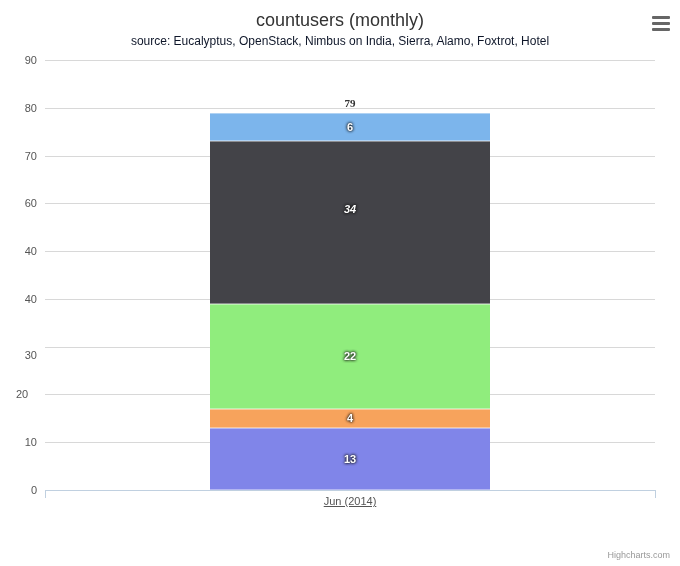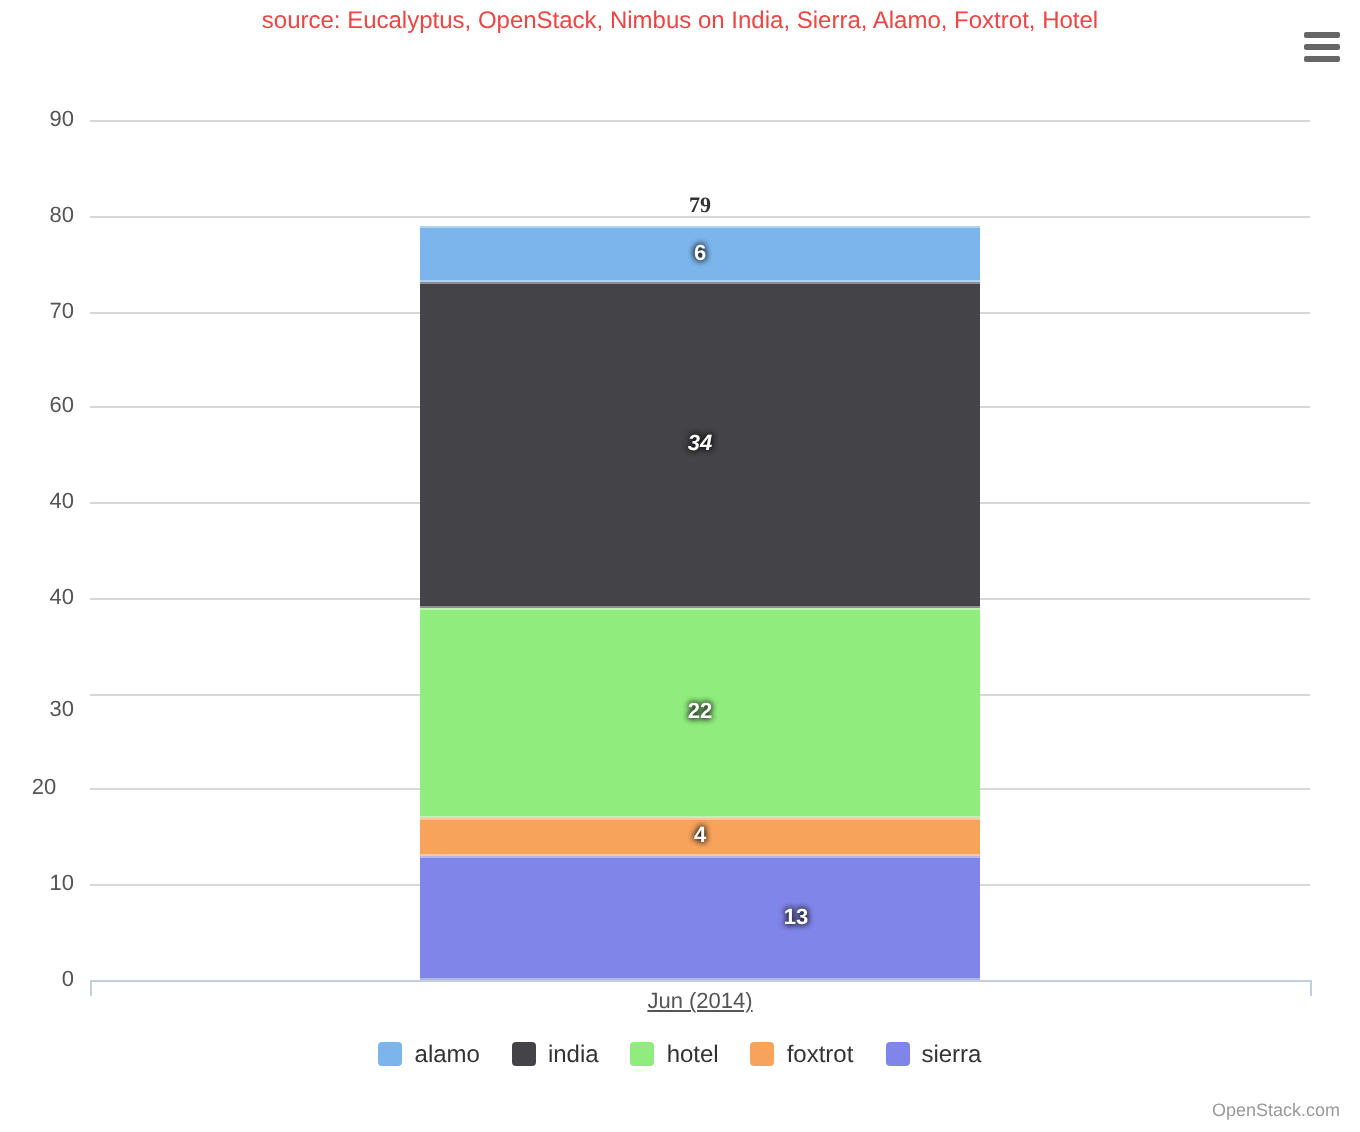--- a/index.html
+++ b/index.html
@@ -4,21 +4,21 @@
 <style>
   html, body {
     margin: 0; padding: 0;
     width: 680px; height: 566px;
     background: #fff;
     font-family: "Lucida Grande", "Lucida Sans Unicode", Arial, Helvetica, sans-serif;
     color: #333;
   }
   .chart-wrap { position: relative; width: 680px; height: 566px; box-sizing: border-box; }
   .title { text-align: center; font-size: 18px; color: #333; padding-top: 10px; font-weight: 400; }
-  .subtitle { text-align: center; font-size: 12px; color: #ef4444; padding-top: 3px; }
+  .subtitle { text-align: center; font-size: 12px; color: #0f172a; padding-top: 3px; }
   .burger {
     position: absolute; right: 10px; top: 12px; width: 24px; height: 22px;
     display: flex; flex-direction: column; justify-content: center; gap: 3px;
     cursor: pointer;
   }
   .burger div { height: 3px; background: #666; border-radius: 1px; width: 18px; margin-left: auto; }
   .plot-area {
     position: absolute; left: 45px; top: 60px; width: 610px; height: 430px;
     border: 1px solid #c0c0c0; border-top: none; border-right: none; border-bottom: none; border-left: none;
   }
@@ -60,20 +60,21 @@
   .swatch { width: 12px; height: 12px; border-radius: 2px; display: inline-block; }
   .credit {
     position: absolute; right: 10px; bottom: 6px; font-size: 9px; color: #999;
   }
 </style>
 </head>
 <body>
 
 <div class="chart-wrap">
 
+  <div class="title">countusers (monthly)</div>
   <div class="subtitle">source: Eucalyptus, OpenStack, Nimbus on India, Sierra, Alamo, Foxtrot, Hotel</div>
 
   <div class="burger" title="Chart context menu">
     <div></div>
       <div></div>
       <div></div>
   </div>
 
   <div class="plot-area" id="plot">
       <div class="gridline" style="top: 430px;"></div>
@@ -95,44 +96,28 @@
       <div class="gridline" style="top: 47.7778px;"></div>
       <div class="yaxis-label" style="top: 47.7778px;">80</div>
       <div class="gridline" style="top: 0px;"></div>
       <div class="yaxis-label" style="top: 0px;">90</div>
       <div class="axisline"></div>
       <div class="tickmark" style="left: 0px;"></div>
       <div class="tickmark" style="left: 610px;"></div>
       <div class="xaxis-label" style="left: 305px; text-decoration: underline;">Jun (2014)</div>
       <div class="bar-stack" style="left: 165px; width: 280px;">
         <div class="segment" style="top: 367.889px; height: 62.1111px; background: rgb(128, 133, 233);"></div>
-        <div class="seg-label" style="top: 398.944px; padding-left: 48px;">13</div>
+        <div class="seg-label" style="top: 398.944px;">13</div>
         <div class="segment" style="top: 348.778px; height: 19.1111px; background: rgb(247, 163, 92);"></div>
         <div class="seg-label" style="top: 358.333px;">4</div>
         <div class="segment" style="top: 243.667px; height: 105.111px; background: rgb(144, 237, 125);"></div>
         <div class="seg-label" style="top: 296.222px;">22</div>
         <div class="segment" style="top: 81.2222px; height: 162.444px; background: rgb(67, 67, 72);"></div>
-        <div class="seg-label" style="top: 162px; font-style: italic;">34</div>
+        <div class="seg-label" style="top: 149px; font-style: italic;">34</div>
         <div class="segment" style="top: 52.5556px; height: 28.6667px; background: rgb(124, 181, 236);"></div>
         <div class="seg-label" style="top: 66.8889px;">6</div>
         <div class="stack-total" style="top: 36.5556px; font-family: Liberation Serif, serif;">79</div>
       </div>
     </div>
 
-  <div class="legend" id="legend"><span class="legend-item">
-        <span class="swatch" style="background: rgb(124, 181, 236);"></span>
-        <span>alamo</span>
-      </span><span class="legend-item">
-        <span class="swatch" style="background: rgb(67, 67, 72);"></span>
-        <span>india</span>
-      </span><span class="legend-item">
-        <span class="swatch" style="background: rgb(144, 237, 125);"></span>
-        <span>hotel</span>
-      </span><span class="legend-item">
-        <span class="swatch" style="background: rgb(247, 163, 92);"></span>
-        <span>foxtrot</span>
-      </span><span class="legend-item">
-        <span class="swatch" style="background: rgb(128, 133, 233);"></span>
-        <span>sierra</span>
-      </span></div>
 
-  <div class="credit">OpenStack.com</div>
+  <div class="credit">Highcharts.com</div>
 </div>
 
 </body></html>

